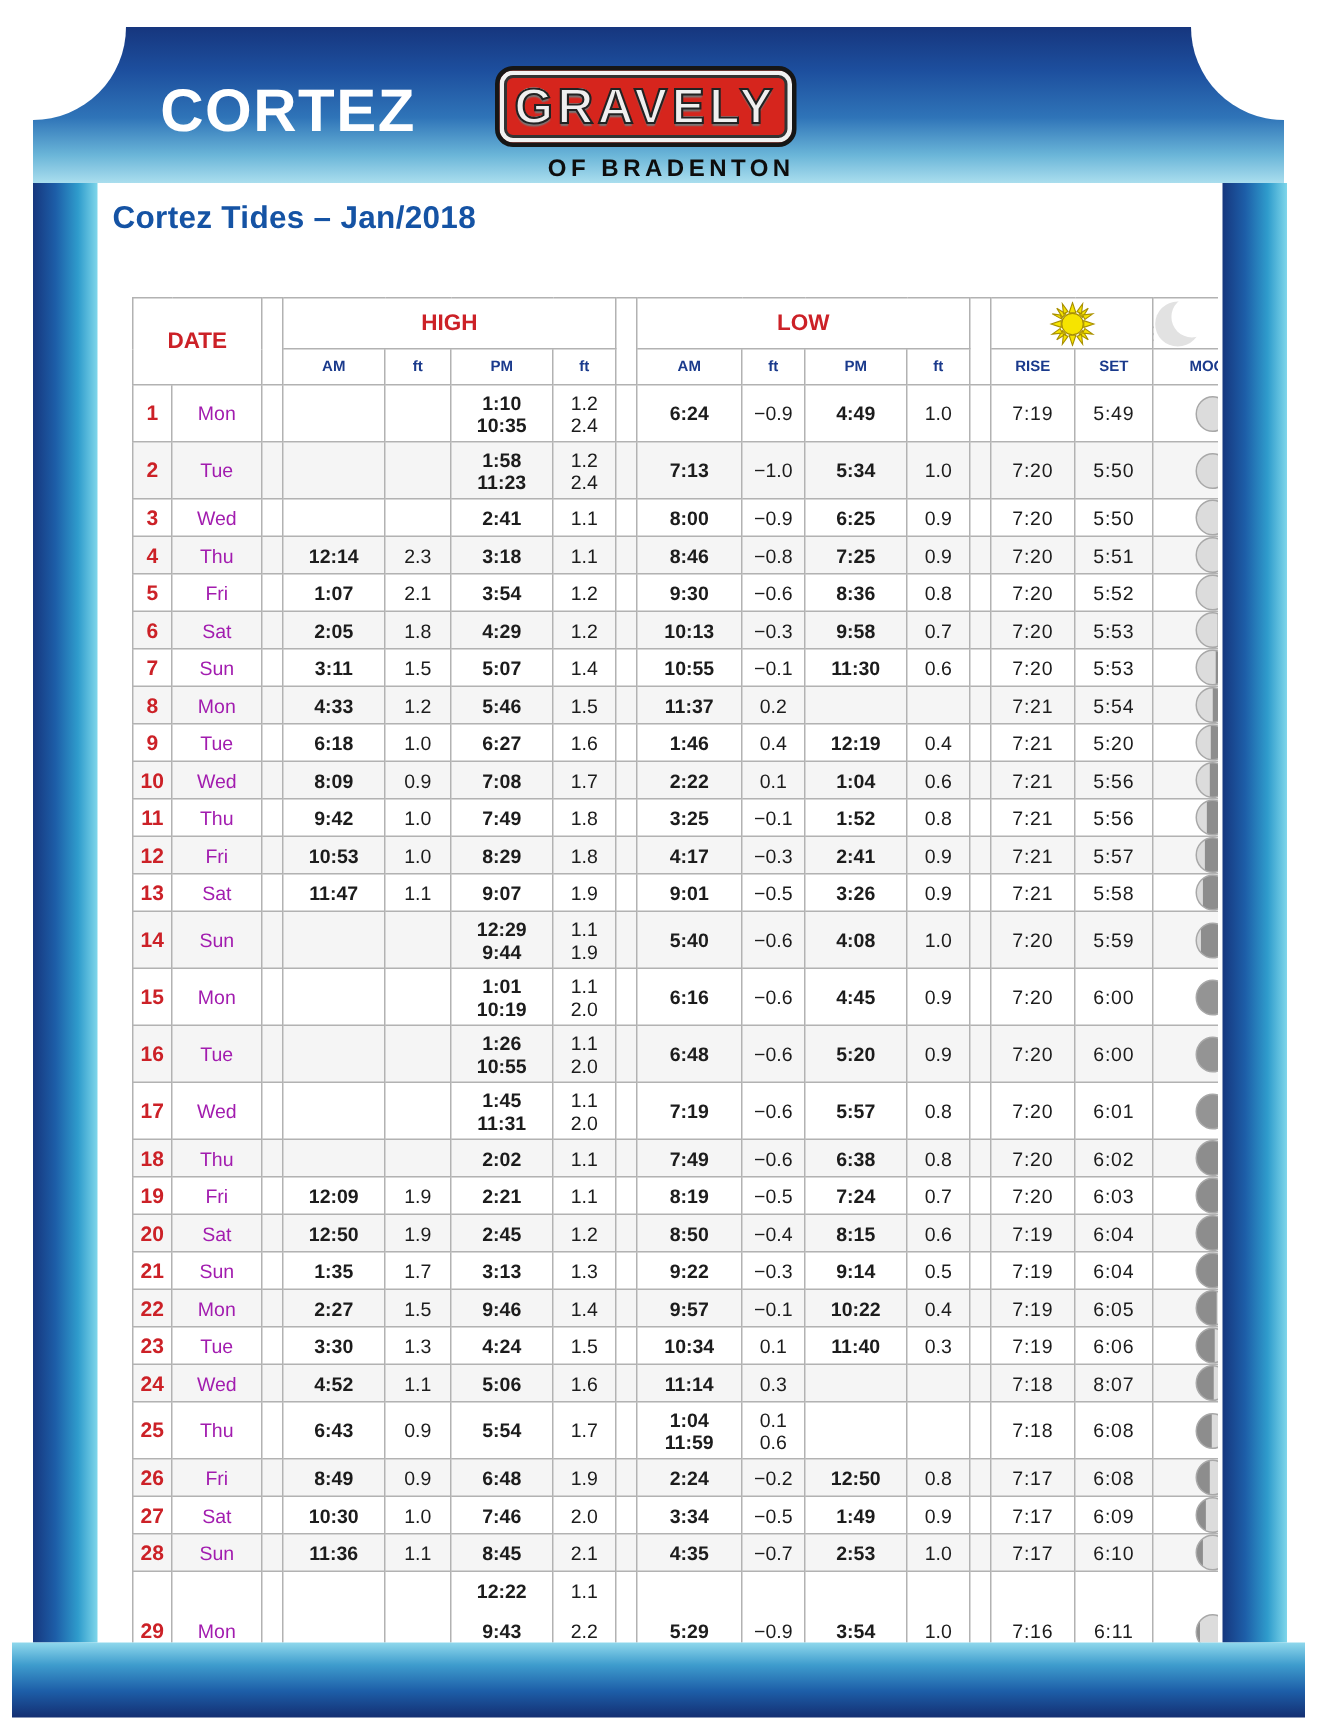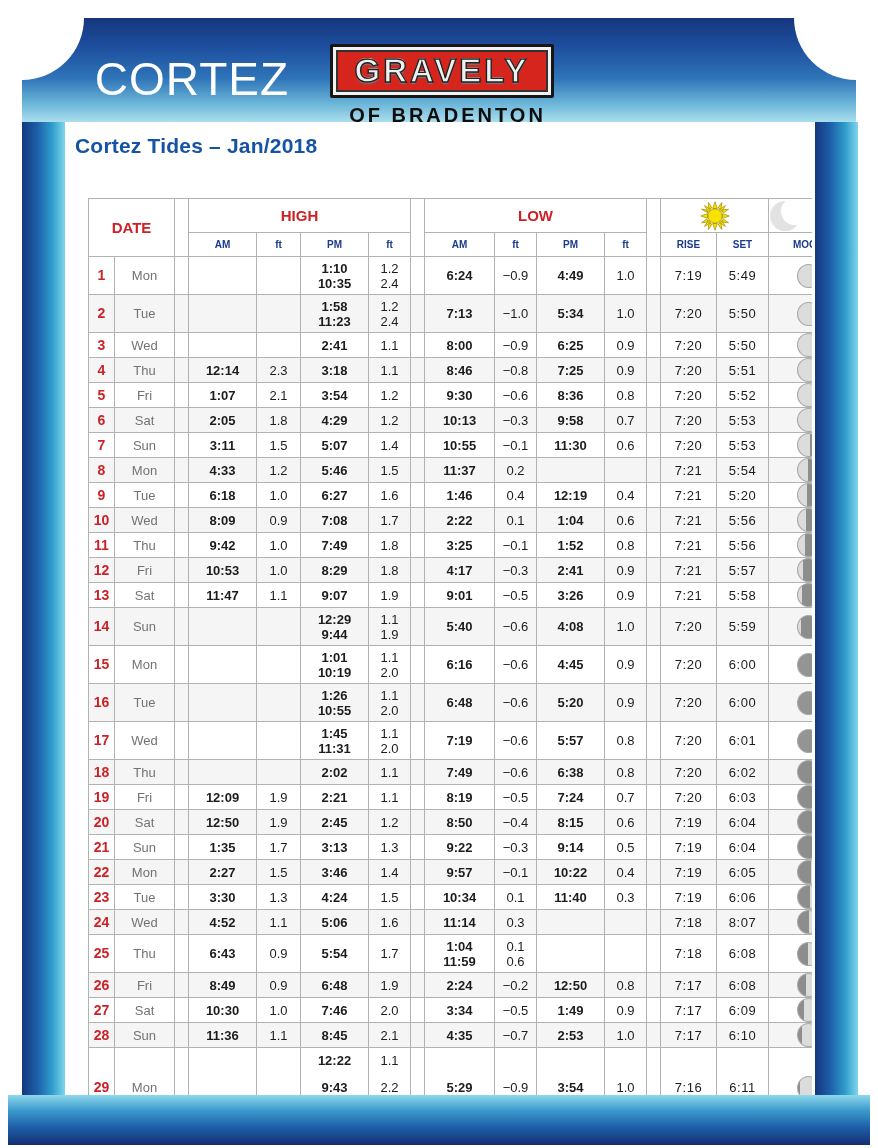--- a/index.html
+++ b/index.html
@@ -10,36 +10,36 @@
   
   .band{
     position:absolute;left:22px;top:18px;width:834px;height:104px;
     background:linear-gradient(180deg,#16367e 0%,#1d4f9e 28%,#2f74b8 58%,#6ab5d8 82%,#aadeee 100%);
   }
   .notch{position:absolute;top:18px;width:62px;height:62px;background:#ffffff;}
   .notch-left{left:22px;border-bottom-right-radius:100%;}
   .notch-right{left:794px;border-bottom-left-radius:100%;}
   .cortez{
     position:absolute;left:62px;top:52px;width:260px;text-align:center;
-    color:#ffffff;font-size:46px;font-weight:normal;letter-spacing:1px;z-index:3;
+    color:#ffffff;font-size:40px;font-weight:bold;letter-spacing:1px;z-index:3;
   }
   .logo-wrap{position:absolute;left:330px;top:44px;width:235px;text-align:center;z-index:3;}
   .logo-badge{
-    box-sizing:border-box;width:224px;height:54px;background:#d6251d;
-    border:3px solid #161616;border-radius:2px;
+    box-sizing:border-box;width:201px;height:54px;background:#d6251d;
+    border:3px solid #161616;border-radius:12px;
     box-shadow:inset 0 0 0 3px #f2f2f2, inset 0 0 0 5px #333;
     display:flex;align-items:center;justify-content:center;
   }
   .logo-text{
     font-size:33px;font-weight:bold;letter-spacing:3px;color:#efefef;
     -webkit-text-stroke:1.4px #222;
     text-shadow:0 2px 1px #777, 0 -1px 0 #ffffff;
   }
   .logo-sub{
-    margin-top:6px;color:#0d0d0d;font-size:20px;font-weight:bold;letter-spacing:3px;
+    margin-top:6px;color:#0d0d0d;font-size:16px;font-weight:bold;letter-spacing:3px;
   }
   .address{
     position:absolute;left:592px;top:36px;width:262px;text-align:center;z-index:3;
     color:#ffffff;font-size:23px;font-weight:bold;line-height:1.28;
   }
   
   .vbar{position:absolute;top:122px;height:973px;width:43px;
     background:linear-gradient(90deg,#16377e 0%,#1d5ea8 35%,#2f9ccc 70%,#7fd6ea 100%);}
   .vbar-left{left:22px;}
   .vbar-right{left:815px;z-index:4;}
@@ -67,21 +67,21 @@
   table.tides{border:1px solid #999;}
   thead th{background:#ffffff;}
   th.h-main{font-size:15px;font-weight:bold;color:#cc2127;height:33px;}
   th.h-sub{font-size:10px;font-weight:bold;color:#1a3a8c;height:23px;}
   th.h-icon{height:33px;}
   th.h-moonname{text-align:left;padding-left:4px;}
   tbody tr:nth-child(even) td{background:#f5f5f5;}
   tr.rh-s{height:18px;} tr.rh-d{height:38px;} tr.rh-t{height:80px;}
   td{font-size:13px;color:#1c1c1c;line-height:15px;}
   td.c-num{font-size:14px;font-weight:bold;color:#cc2127;}
-  td.c-dow{font-size:13px;color:#737373;}
+  td.c-dow{font-size:13px;color:#a21caf;}
   td.c-time{font-weight:bold;}
   td.c-ft{font-weight:normal;}
   td.c-rs{font-weight:normal;letter-spacing:.5px;}
   td.c-moon{text-align:left;padding-left:10px;}
   td .ln{display:block;}
   td.talled{position:relative;}
   td.talled .abs-top{position:absolute;top:5px;left:0;right:0;}
   .moon{
     display:inline-block;width:21px;height:22px;border-radius:50%;
     border:1px solid #a8a8a8;vertical-align:middle;
@@ -1054,21 +1054,21 @@
             <div class="ln">Mon</div>
           </td>
           <td class="c-sp"></td>
           <td class="c-time">
             <div class="ln">2:27</div>
           </td>
           <td class="c-ft">
             <div class="ln">1.5</div>
           </td>
           <td class="c-time">
-            <div class="ln">3:46</div>
+            <div class="ln">9:46</div>
           </td>
           <td class="c-ft">
             <div class="ln">1.4</div>
           </td>
           <td class="c-sp"></td>
           <td class="c-time">
             <div class="ln">9:57</div>
           </td>
           <td class="c-ft">
             <div class="ln">−0.1</div>

